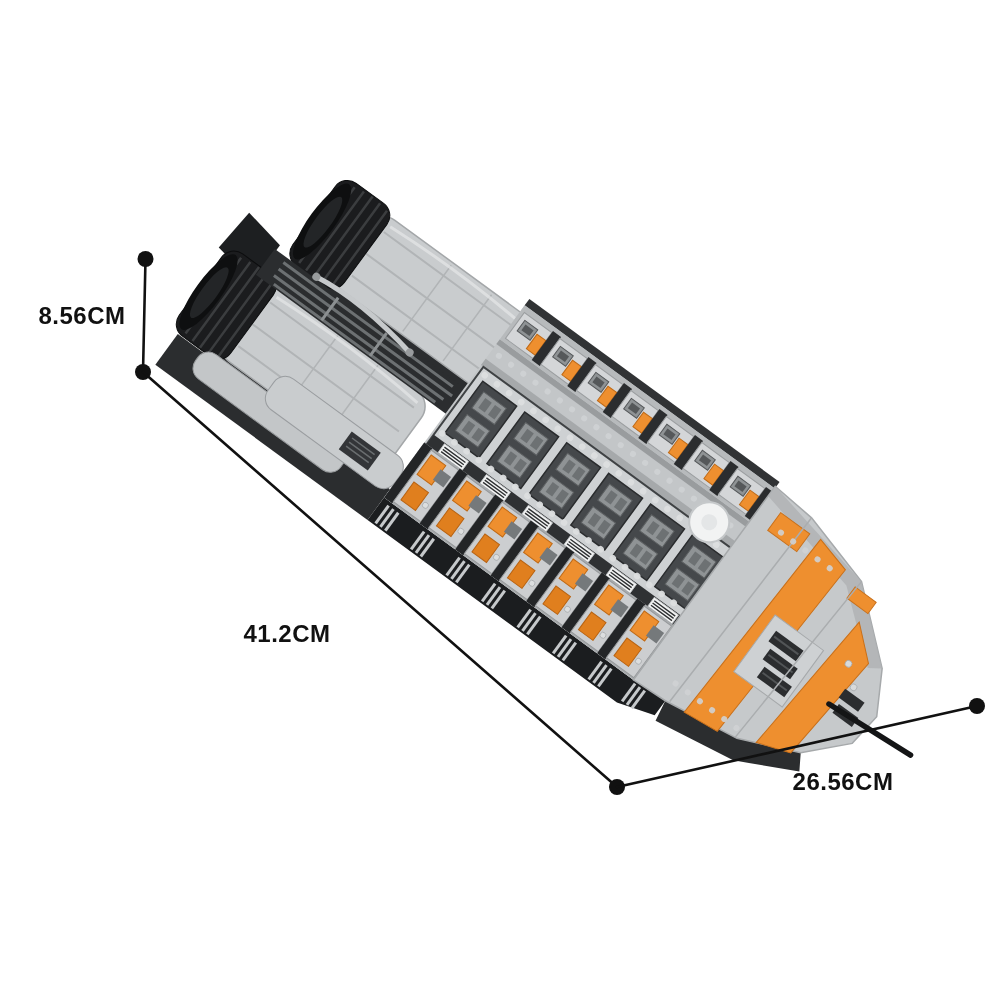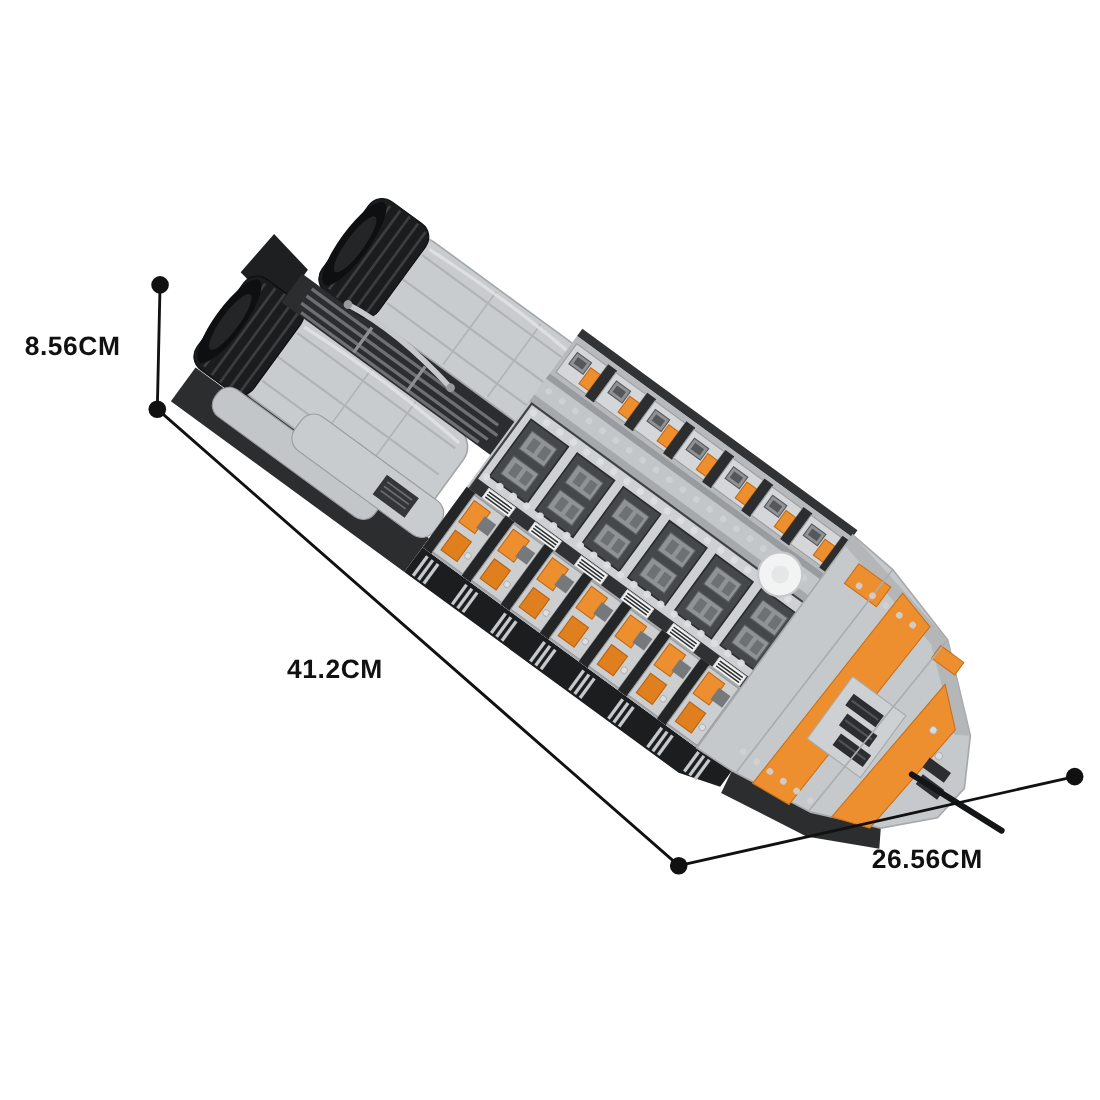--- a/index.html
+++ b/index.html
@@ -223,18 +223,18 @@
     <g>
       <line class="dim-line" x1="143" y1="372" x2="617" y2="787"></line>
       <circle class="dim-dot" cx="617" cy="787" r="8"></circle>
     </g>
     <g>
       <line class="dim-line" x1="617" y1="787" x2="977" y2="706"></line>
       <circle class="dim-dot" cx="977" cy="706" r="8"></circle>
     </g>
   </svg>
 
-  <div class="dim-label" style="left:6px;top:302px;width:120px;">8.56CM</div>
-
-  <div class="dim-label" style="left:226px;top:595px;width:122px;text-align:right;">41.2CM</div>
+  <div class="dim-label" style="left:22px;top:302px;width:120px;">8.56CM</div>
+
+  <div class="dim-label" style="left:226px;top:620px;width:122px;">41.2CM</div>
 
   <div class="dim-label" style="left:772px;top:768px;width:142px;">26.56CM</div>
 </div>
 
 </body></html>

